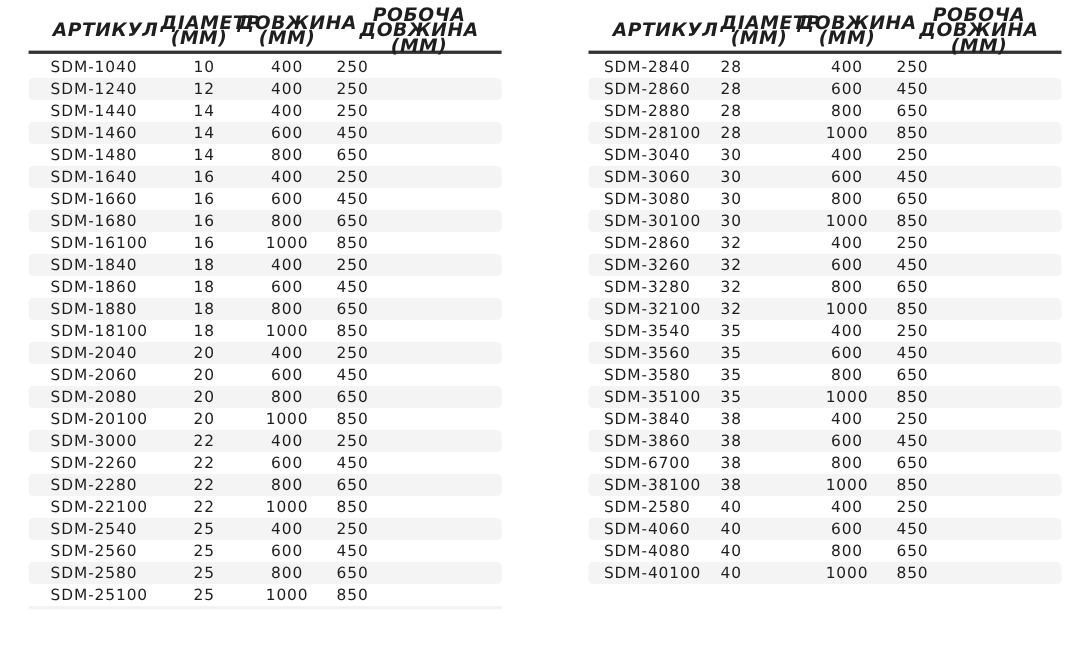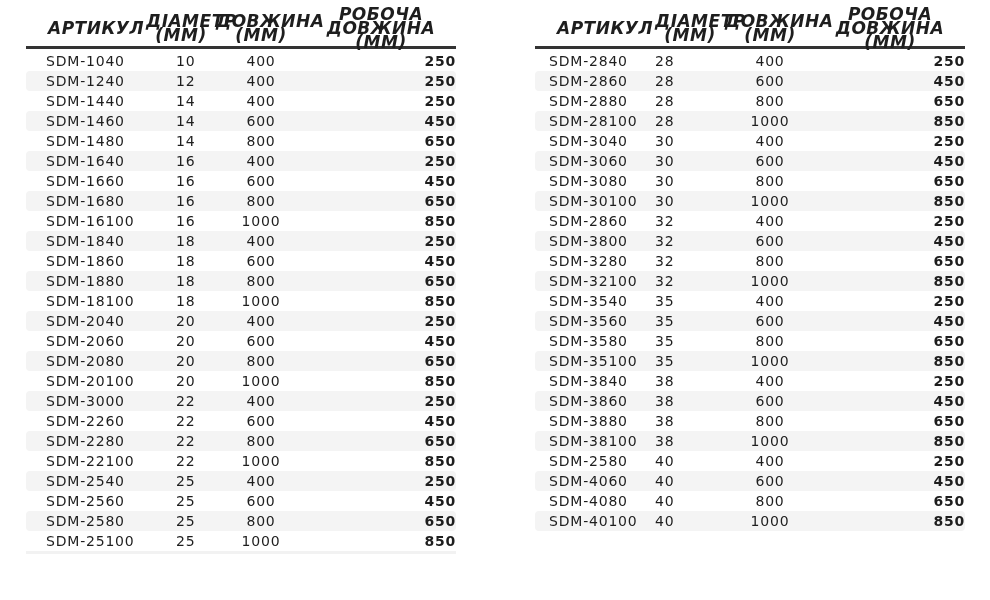--- a/index.html
+++ b/index.html
@@ -8,21 +8,21 @@
   .tbl.left { left: 26px; }
   .tbl.right { left: 535px; }
   .head { display: flex; height: 36px; align-items: center; border-bottom: 3px solid #333; }
   .head .c { font-weight: bold; font-size: 17px; letter-spacing: 0.5px; line-height: 14px; text-align: center; white-space: pre-line; font-style: italic; }
   .row { display: flex; height: 20px; align-items: center; border-radius: 4px; font-size: 14px; letter-spacing: 0.8px; }
   .row:nth-child(even) { background: #f4f4f4; }
   .row:first-child { margin-top: 2px; }
   .c1 { width: 120px; padding-left: 20px; box-sizing: border-box; text-align: left; }
   .c2 { width: 70px; text-align: left; }
   .c3 { width: 90px; text-align: center; }
-  .c4 { width: 150px; text-align: right; font-weight: bold; }
+  .c4 { width: 150px; text-align: left; }
   .left .head .c1 { padding-left: 20px; }
   .right .c1 { padding-left: 14px; }
   .right .head .c1 { padding-left: 20px; }
   .left .row .c2 { text-align: left; padding-left: 30px; box-sizing: border-box; }
   .endline { height: 3px; background: #f2f2f2; }
 </style>
 </head>
 <body>
 
 <div class="tbl left">
@@ -249,21 +249,21 @@
         <div class="c3">1000</div>
         <div class="c4">850</div>
       </div>
       <div class="row">
         <div class="c1">SDM-2860</div>
         <div class="c2">32</div>
         <div class="c3">400</div>
         <div class="c4">250</div>
       </div>
       <div class="row">
-        <div class="c1">SDM-3800</div>
+        <div class="c1">SDM-3260</div>
         <div class="c2">32</div>
         <div class="c3">600</div>
         <div class="c4">450</div>
       </div>
       <div class="row">
         <div class="c1">SDM-3280</div>
         <div class="c2">32</div>
         <div class="c3">800</div>
         <div class="c4">650</div>
       </div>
@@ -303,21 +303,21 @@
         <div class="c3">400</div>
         <div class="c4">250</div>
       </div>
       <div class="row">
         <div class="c1">SDM-3860</div>
         <div class="c2">38</div>
         <div class="c3">600</div>
         <div class="c4">450</div>
       </div>
       <div class="row">
-        <div class="c1">SDM-3880</div>
+        <div class="c1">SDM-6700</div>
         <div class="c2">38</div>
         <div class="c3">800</div>
         <div class="c4">650</div>
       </div>
       <div class="row">
         <div class="c1">SDM-38100</div>
         <div class="c2">38</div>
         <div class="c3">1000</div>
         <div class="c4">850</div>
       </div>

